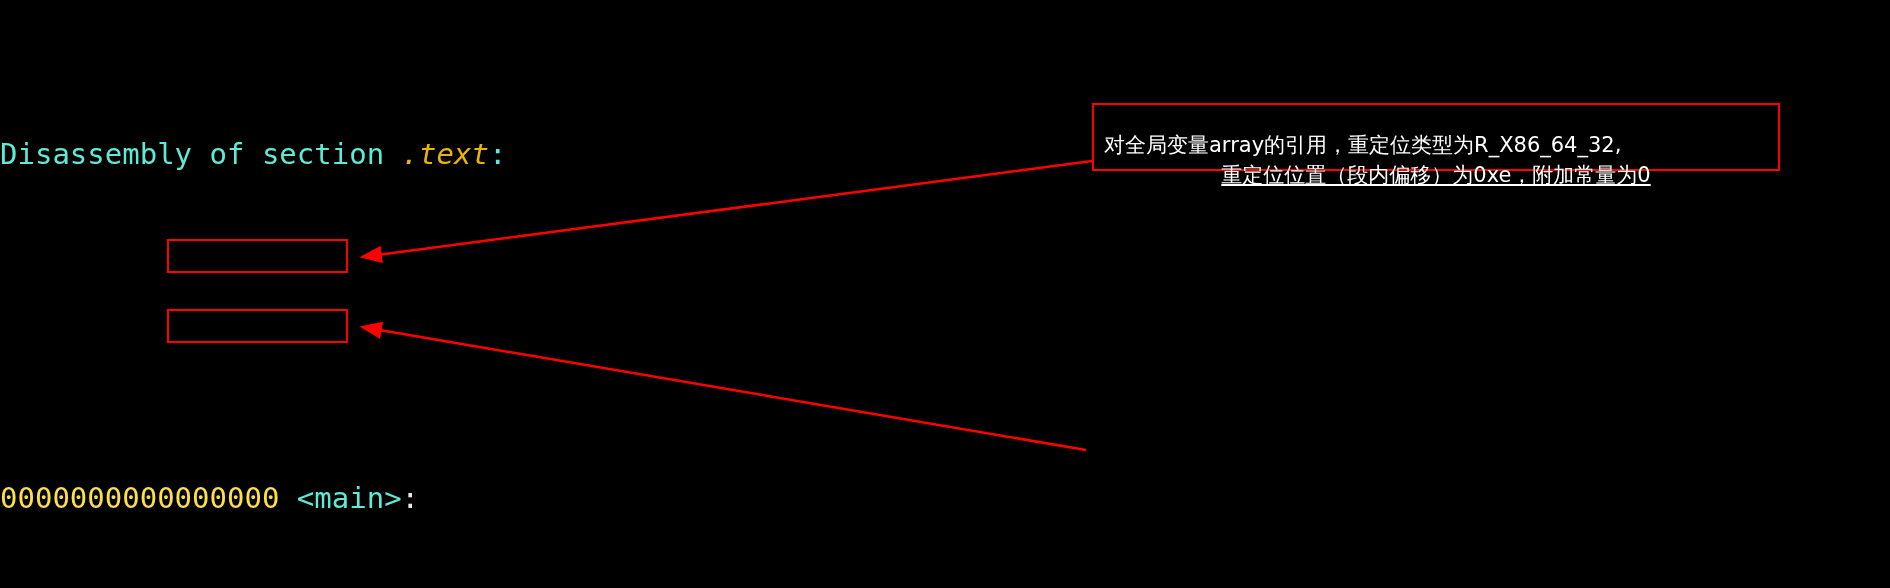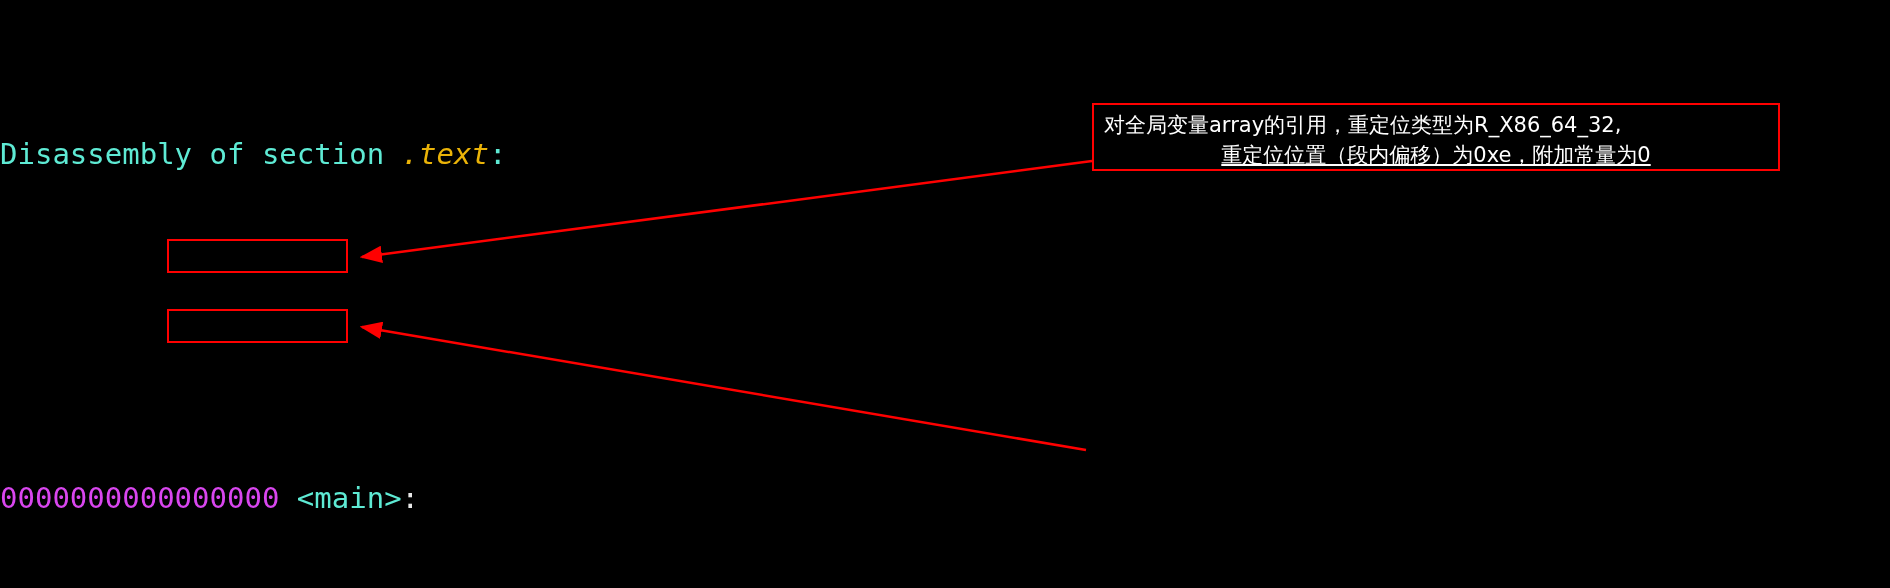--- a/index.html
+++ b/index.html
@@ -30,21 +30,21 @@
     white-space: pre;
     letter-spacing: 0px;
   }
   .line {
     height: 43px;
     white-space: pre;
   }
   .line.blank { height: 43px; }
 
   .c-cyan   { color: #5eead4; }
-  .c-red    { color: #d946ef; }
+  .c-red    { color: #fde047; }
   .c-white  { color: #e8e8e8; }
   .c-orange { color: #eab308; font-style: italic; }
 
   
   .hexbox {
     position: absolute;
     border: 2px solid #ff0000;
     box-sizing: border-box;
     pointer-events: none;
   }
@@ -56,21 +56,21 @@
     box-sizing: border-box;
     background: #000000;
     color: #ffffff;
     font-family: "DejaVu Sans", "Liberation Sans", sans-serif;
     font-size: 21px;
     line-height: 30px;
     text-align: center;
     padding: 5px 10px 6px 10px;
   }
   .callout .cl-line { display: block; white-space: nowrap; }
-  .callout .cl-line.l1 { text-align: left; }
+  .callout .cl-line.l1 { text-align: left; margin-top: 20px; }
   .callout .cl-line.l2 { text-align: center; text-decoration: underline; }
 
   
   .arrow-svg {
     position: absolute;
     left: 0;
     top: 0;
     width: 1890px;
     height: 588px;
     pointer-events: none;

